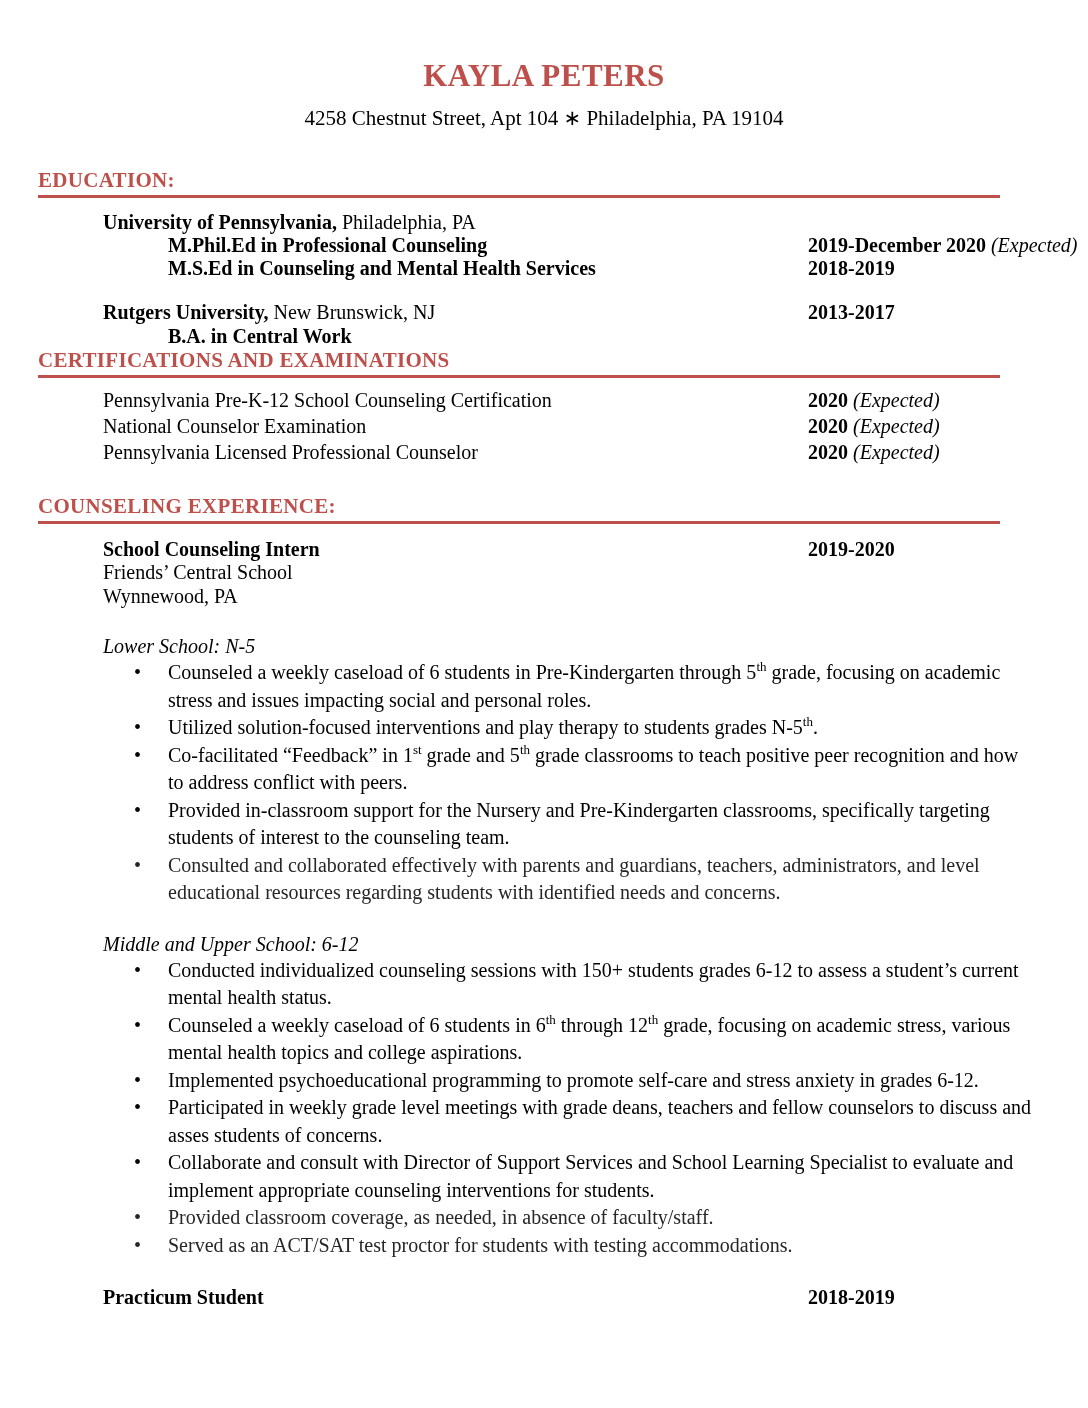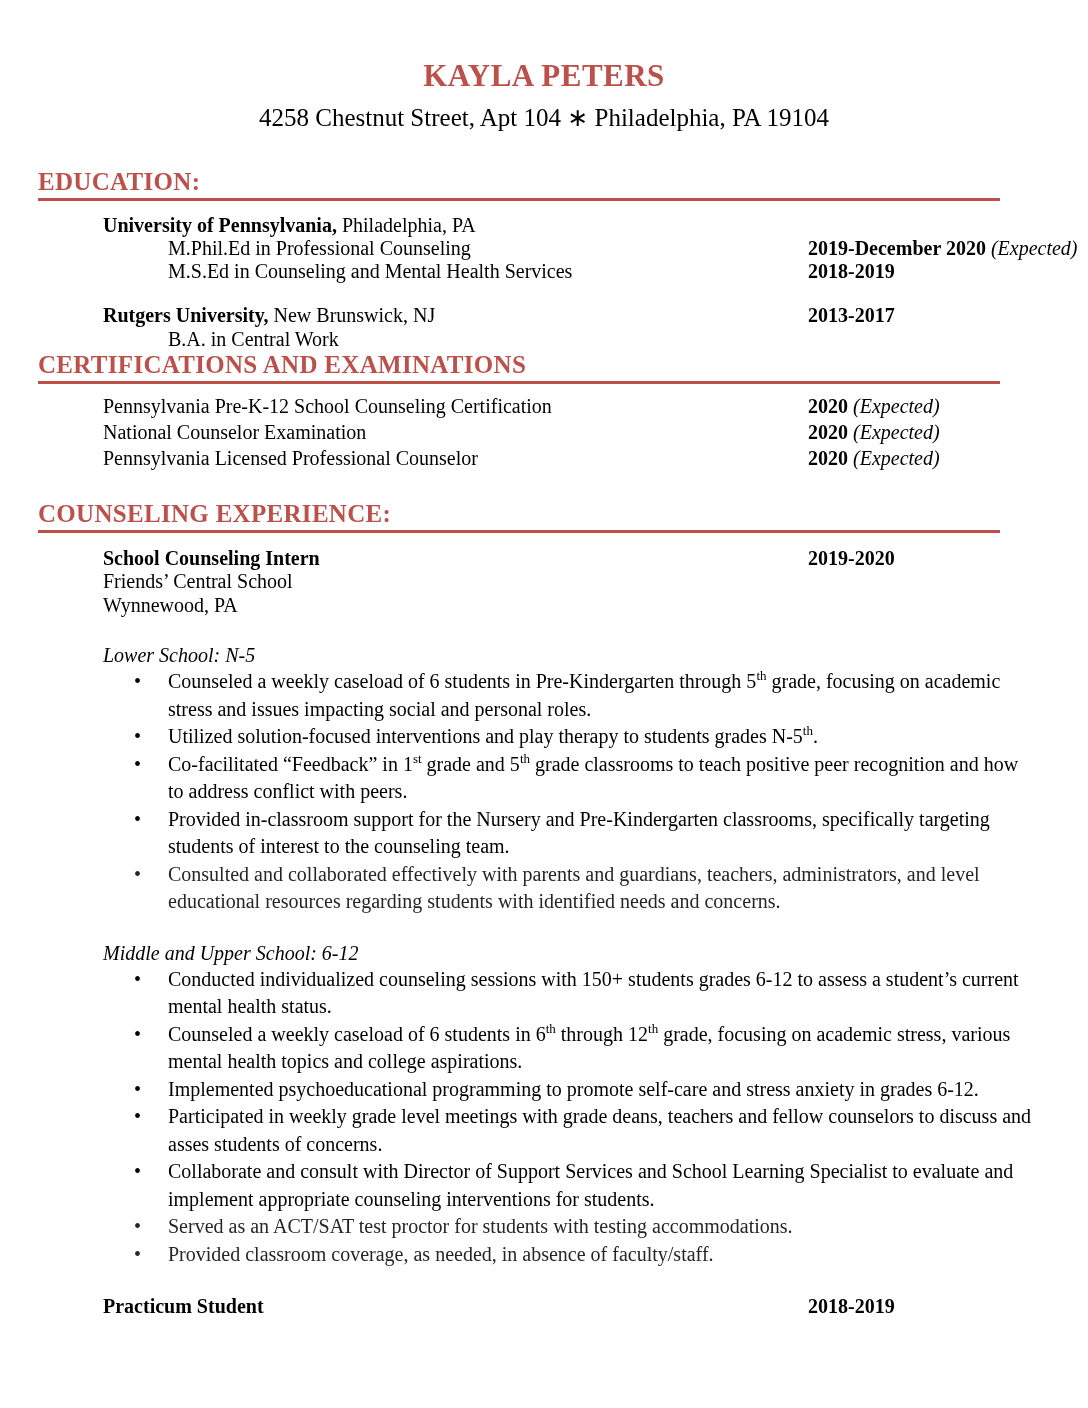--- a/index.html
+++ b/index.html
@@ -18,43 +18,43 @@
 
   
   .res-header { margin-left: -38px; margin-right: -50px; text-align: center; }
   .res-name {
     color: var(--accent);
     font-size: 31px;
     font-weight: bold;
     letter-spacing: 0.5px;
     margin-bottom: 10px;
   }
-  .res-addr { font-size: 25px; line-height: 28px; }
+  .res-addr { font-size: 21px; line-height: 28px; }
 
   
   .sec-heading {
     color: var(--accent);
-    font-size: 25px;
+    font-size: 21px;
     font-weight: bold;
     letter-spacing: 0.3px;
     border-bottom: 3px solid var(--accent);
     padding-bottom: 2px;
     width: 962px;
   }
   .sec-education { margin-top: 36px; }
   .sec-certs { }
   .sec-exp { margin-top: 30px; }
 
   
   .row { display: grid; grid-template-columns: 770px 1fr; align-items: baseline; }
   .row .date { font-weight: bold; white-space: nowrap; }
   .row .date .note { font-weight: normal; font-style: italic; }
 
   .indent1 { padding-left: 65px; }
-  .indent2 { padding-left: 130px; }
+  .indent2 { padding-left: 130px; font-weight: bold; }
 
   .b { font-weight: bold; }
 
   .edu-block1 { margin-top: 13px; }
   .edu-degrees .row { line-height: 23px; }
   .edu-block2 { margin-top: 21px; }
   .edu-degree-plain { line-height: 24px; }
 
   .cert-rows { margin-top: 11px; }
   .cert-rows .row { line-height: 23px; margin-bottom: 3px; }
@@ -165,22 +165,22 @@
       </ul>
 
     <div class="sub-label sub-label-2">Middle and Upper School: 6-12</div>
     <ul class="bullets">
 
     <li class="bullet"><span>Conducted individualized counseling sessions with 150+ students grades 6-12 to assess a student’s current mental health status.</span></li>
         <li class="bullet"><span>Counseled a weekly caseload of 6 students in 6</span><sup>th</sup><span> through 12</span><sup>th</sup><span> grade, focusing on academic stress, various mental health topics and college aspirations.</span></li>
         <li class="bullet"><span>Implemented psychoeducational programming to promote self-care and stress anxiety in grades 6-12.</span></li>
         <li class="bullet"><span>Participated in weekly grade level meetings with grade deans, teachers and fellow counselors to discuss and asses students of concerns.</span></li>
         <li class="bullet"><span>Collaborate and consult with Director of Support Services and School Learning Specialist to evaluate and implement appropriate counseling interventions for students.</span></li>
+        <li class="bullet light"><span>Provided classroom coverage, as needed, in absence of faculty/staff.</span></li>
         <li class="bullet light"><span>Served as an ACT/SAT test proctor for students with testing accommodations.</span></li>
-        <li class="bullet light"><span>Provided classroom coverage, as needed, in absence of faculty/staff.</span></li>
       </ul>
 
     <div class="row role-head role2">
       <div class="indent1 b">Practicum Student</div>
       <div class="date">2018-2019</div>
     </div>
   </div>
 
 </div>
 

